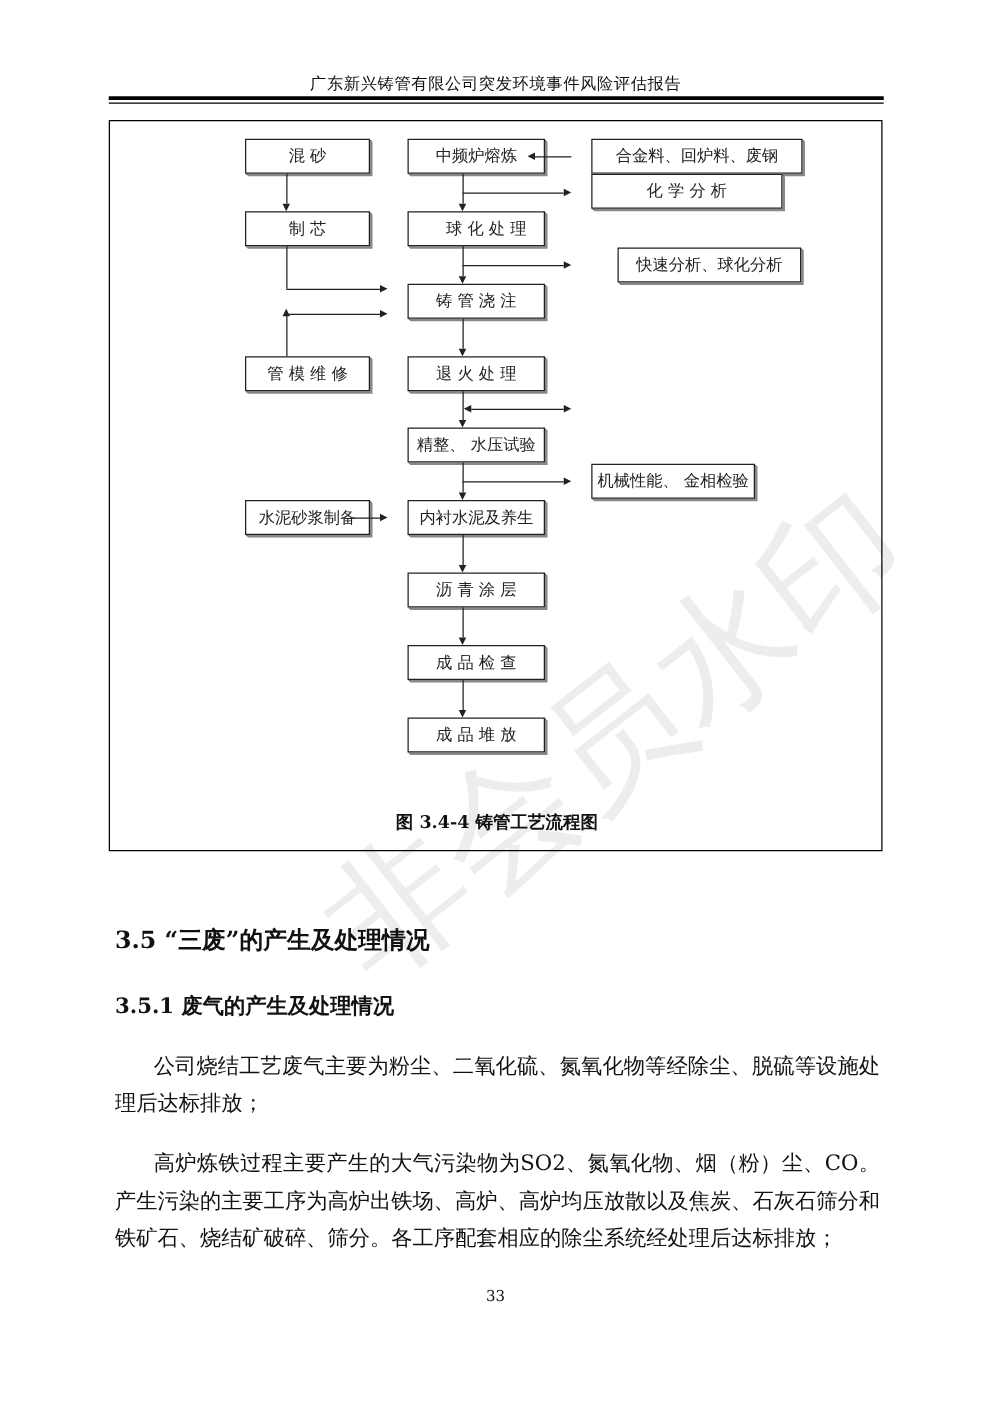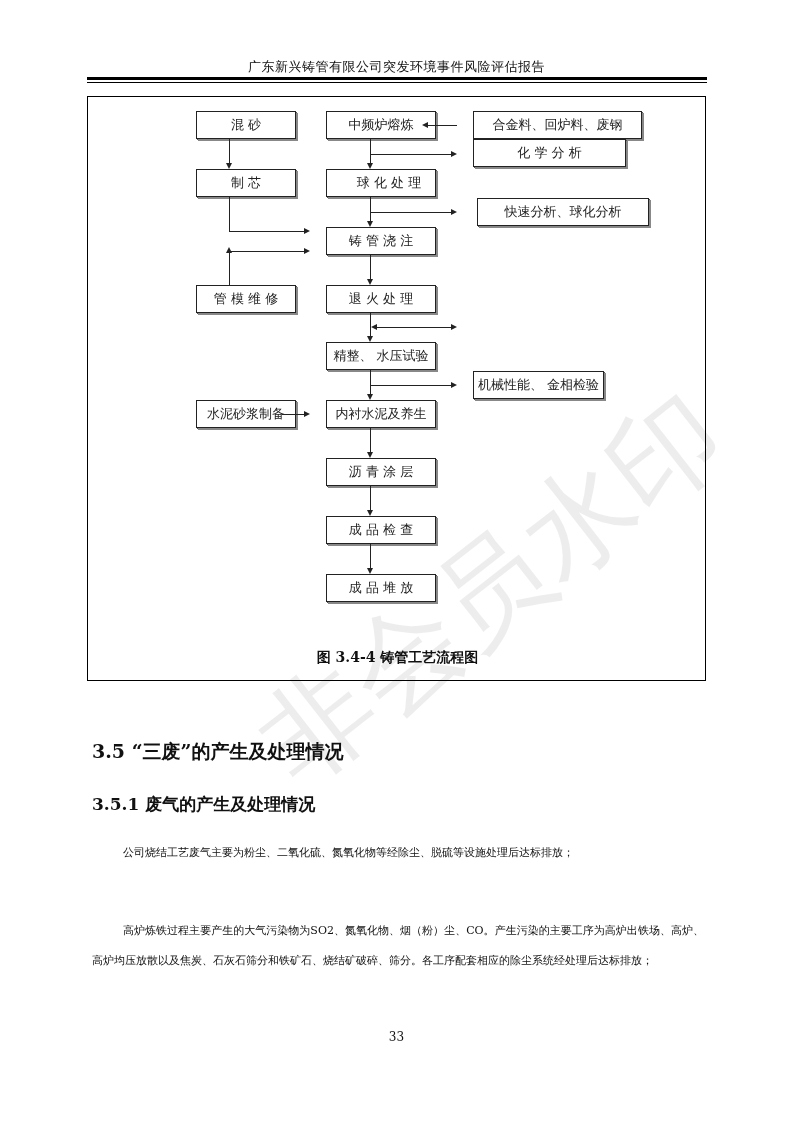--- a/index.html
+++ b/index.html
@@ -24,21 +24,21 @@
          border-bottom:3px solid transparent; border-left:6px solid #222; }
   .arrow-l { position:absolute; width:0; height:0; border-top:3px solid transparent;
          border-bottom:3px solid transparent; border-right:6px solid #222; }
   .caption { position:absolute; left:87px; width:619px; top:649px; text-align:center;
          font-weight:bold; font-size:14px; font-family:"DejaVu Serif","Liberation Serif",serif; }
   .watermark { position:absolute; left:170px; top:430px; font-size:110px; color:rgba(0,0,0,0.07);
          transform:rotate(-38deg); transform-origin:left top; white-space:nowrap;
          font-family:"DejaVu Sans","Liberation Sans",sans-serif; pointer-events:none; left:230px; top:700px; }
   .h2 { position:absolute; left:92px; top:739px; font-size:19px; font-weight:bold; }
   .h3 { position:absolute; left:92px; top:793px; font-size:17px; font-weight:bold; }
-  .para { position:absolute; left:92px; width:612px; font-size:11px; line-height:30px;
+  .para { position:absolute; left:92px; width:612px; font-size:17px; line-height:30px;
           text-indent:31px; text-align:justify; }
   .p1 { top:838px; }
   .p2 { top:916px; }
   .page-num { position:absolute; left:0; width:793px; top:1030px; text-align:center; font-size:12px; }
 </style>
 </head>
 <body>
 
 <div class="header-title">广东新兴铸管有限公司突发环境事件风险评估报告</div>
 <div class="header-rule"></div>
@@ -86,21 +86,21 @@
   <div class="fbox" style="left:222px;top:477px;width:110px;height:28px;">
       <span>成 品 堆 放</span>
     </div>
 
   <div class="fbox" style="left:369px;top:14px;width:169px;height:28px;">
       <span>合金料、回炉料、废钢</span>
     </div>
   <div class="fbox" style="left:369px;top:42px;width:153px;height:28px;">
       <span>化 学 分 析</span>
     </div>
-  <div class="fbox" style="left:373px;top:101px;width:172px;height:28px;">
+  <div class="fbox" style="left:390px;top:101px;width:147px;height:28px;">
       <span>快速分析、球化分析</span>
     </div>
   <div class="fbox" style="left:369px;top:274px;width:131px;height:28px;">
       <span>机械性能、 金相检验</span>
     </div>
 
   <div class="line" style="left:141px;top:42px;width:1px;height:24px;"></div>
   <div class="arrow-d" style="left:138px;top:66px;"></div>
   <div class="line" style="left:141px;top:100px;width:1px;height:34px;"></div>
   <div class="line" style="left:141px;top:134px;width:75px;height:1px;"></div>

